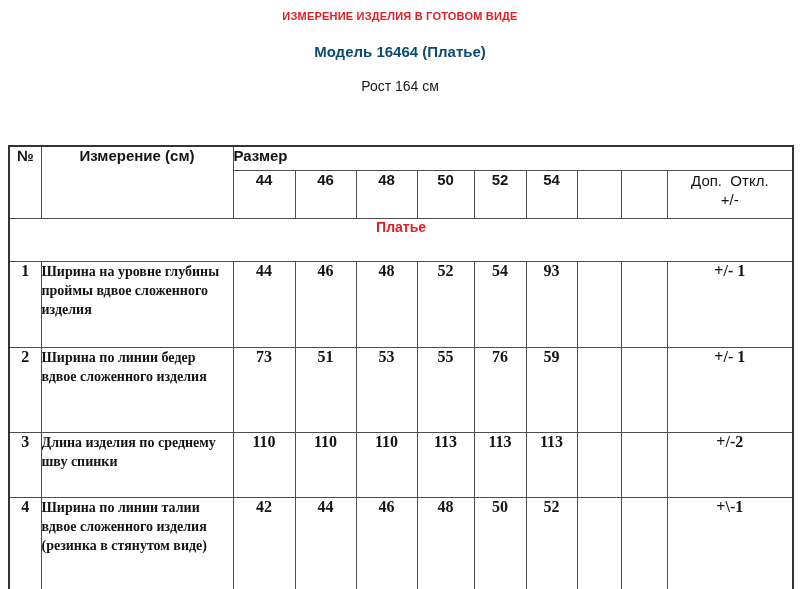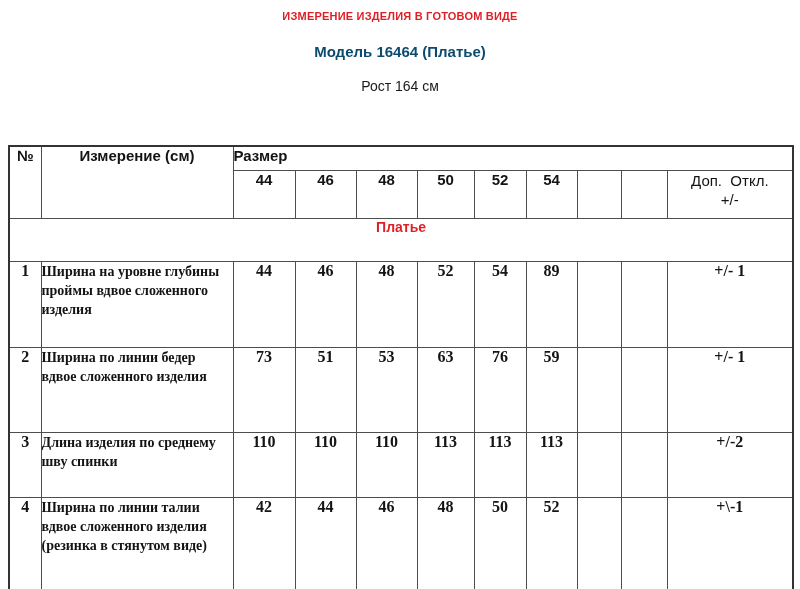--- a/index.html
+++ b/index.html
@@ -186,33 +186,33 @@
     </tr>
 
     <tr class="r1">
       <td class="b-no">1</td>
       <td class="b-label">Ширина на уровне глубины проймы вдвое сложенного изделия</td>
       <td class="b-val">44</td>
       <td class="b-val">46</td>
       <td class="b-val">48</td>
       <td class="b-val">52</td>
       <td class="b-val">54</td>
-      <td class="b-val">89</td>
+      <td class="b-val">93</td>
       <td class="b-val"></td>
       <td class="b-val"></td>
       <td class="b-tol">+/- 1</td>
     </tr>
 
     <tr class="r2">
       <td class="b-no">2</td>
       <td class="b-label">Ширина по линии бедер вдвое сложенного изделия</td>
       <td class="b-val">73</td>
       <td class="b-val">51</td>
       <td class="b-val">53</td>
-      <td class="b-val">63</td>
+      <td class="b-val">55</td>
       <td class="b-val">76</td>
       <td class="b-val">59</td>
       <td class="b-val"></td>
       <td class="b-val"></td>
       <td class="b-tol">+/- 1</td>
     </tr>
 
     <tr class="r3">
       <td class="b-no">3</td>
       <td class="b-label">Длина изделия по среднему шву спинки</td>

